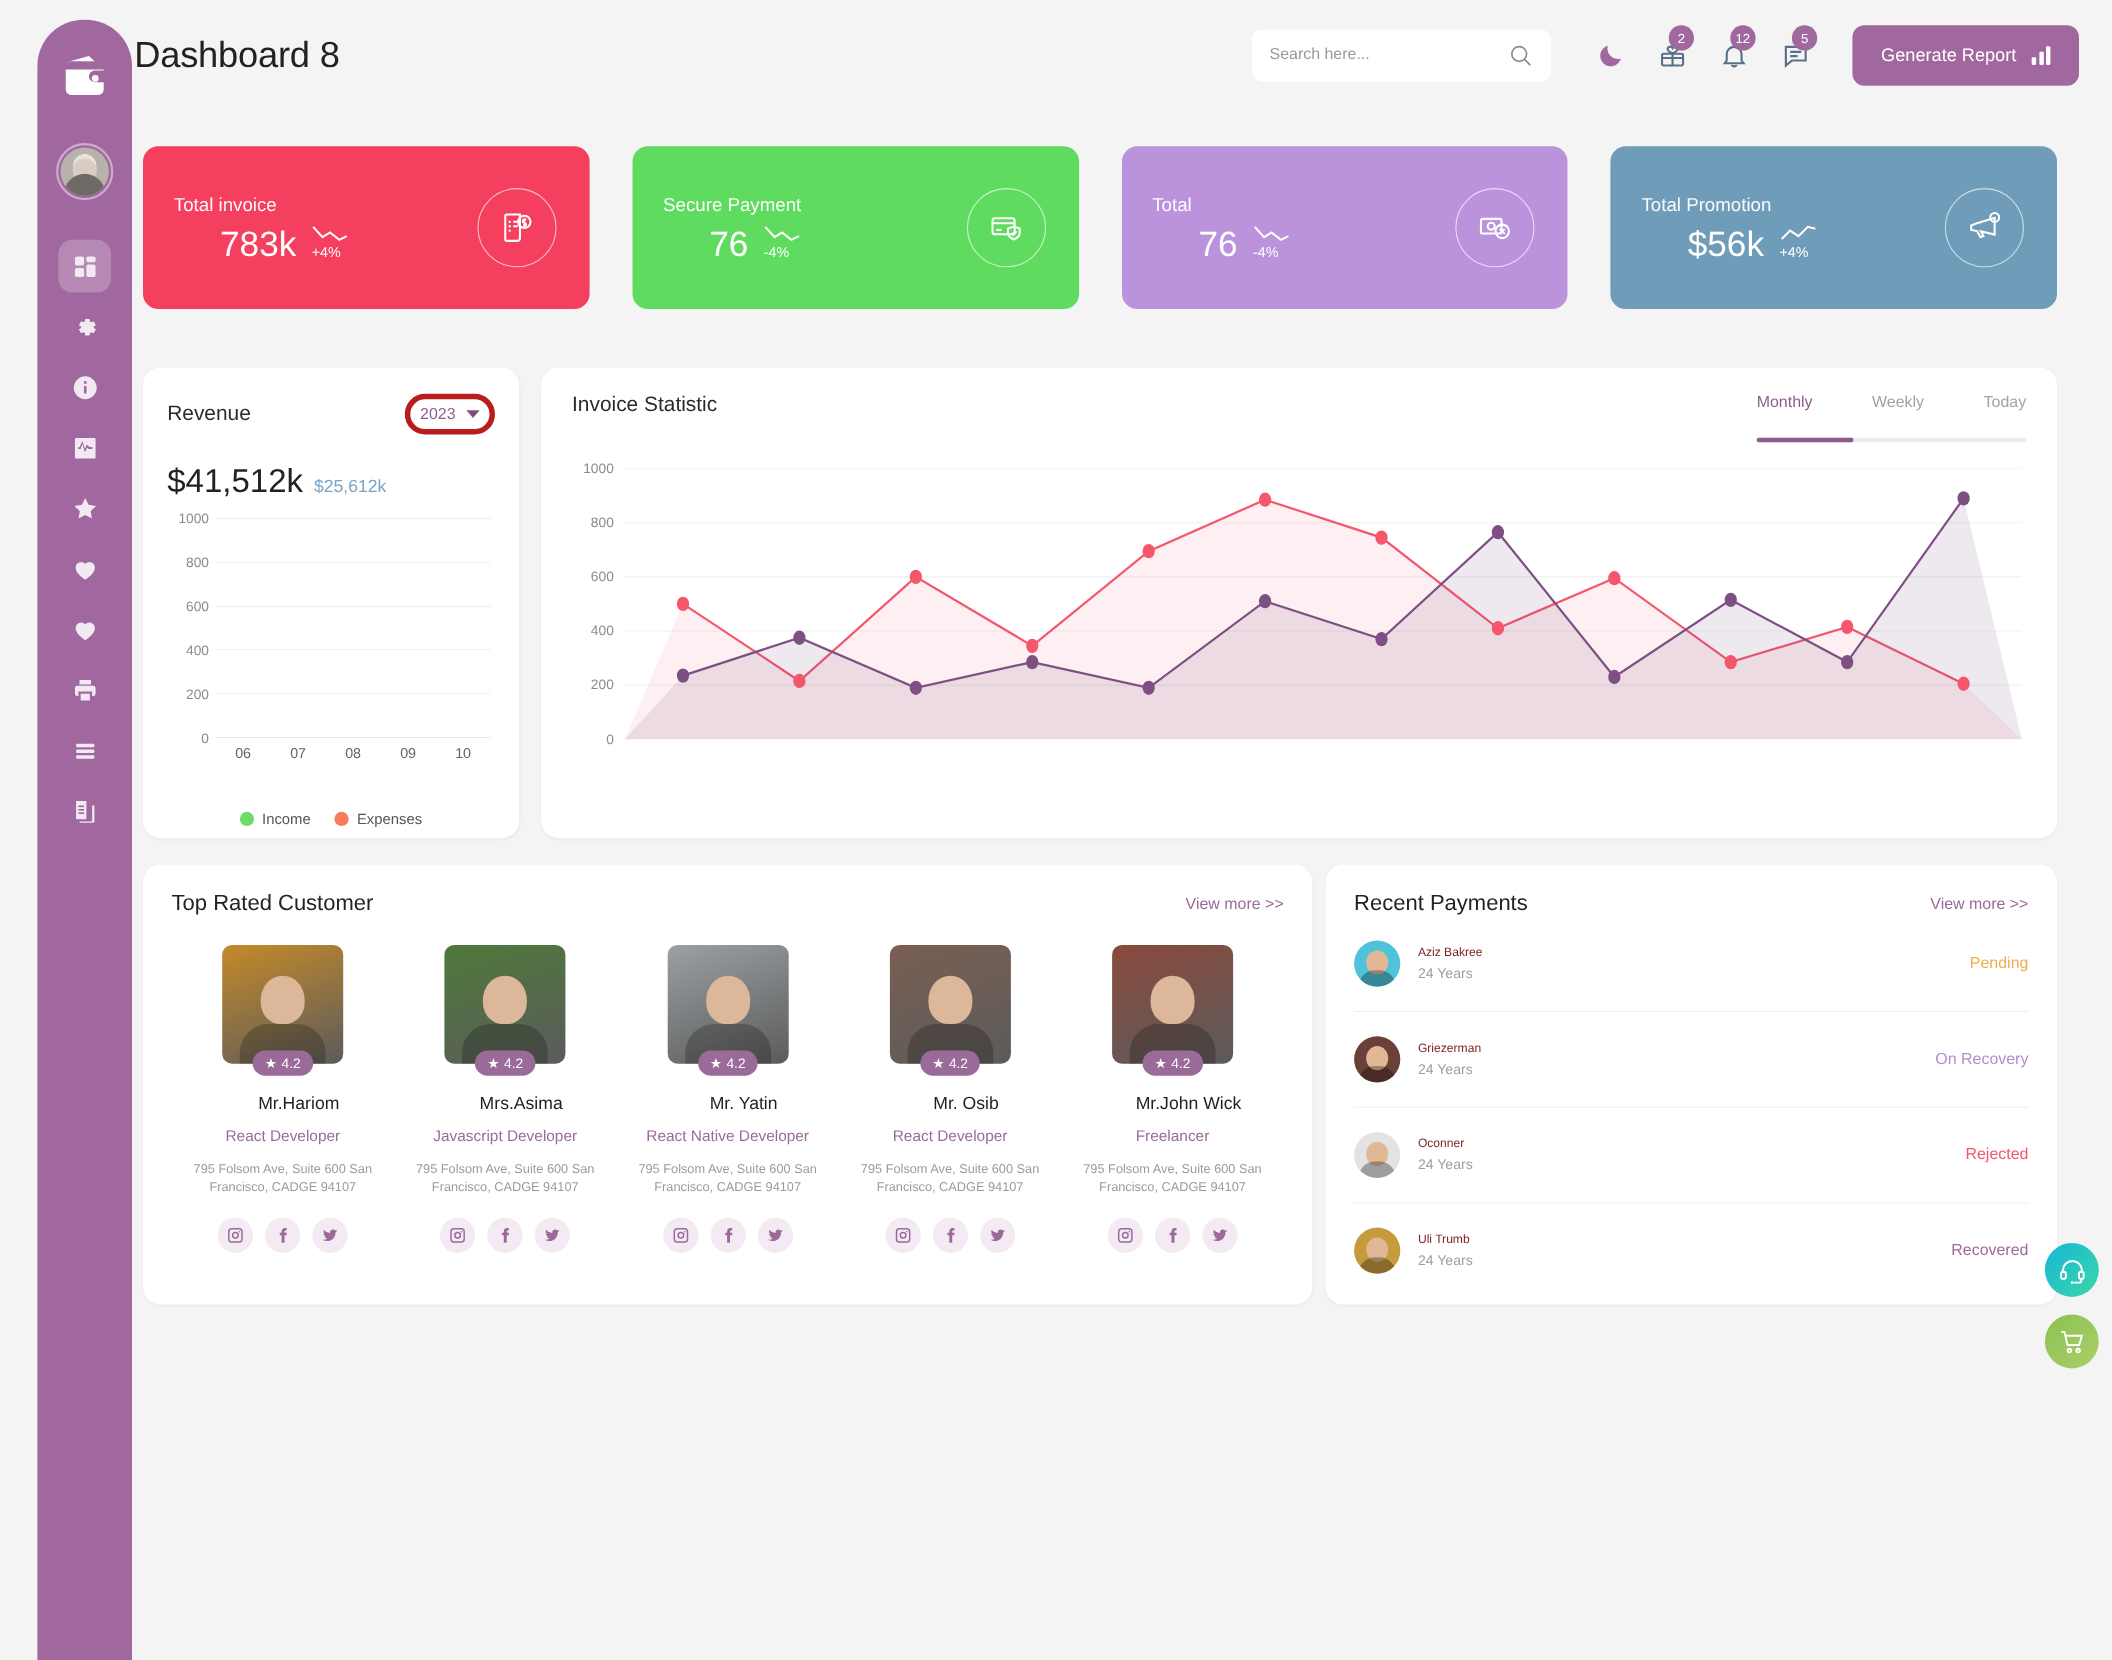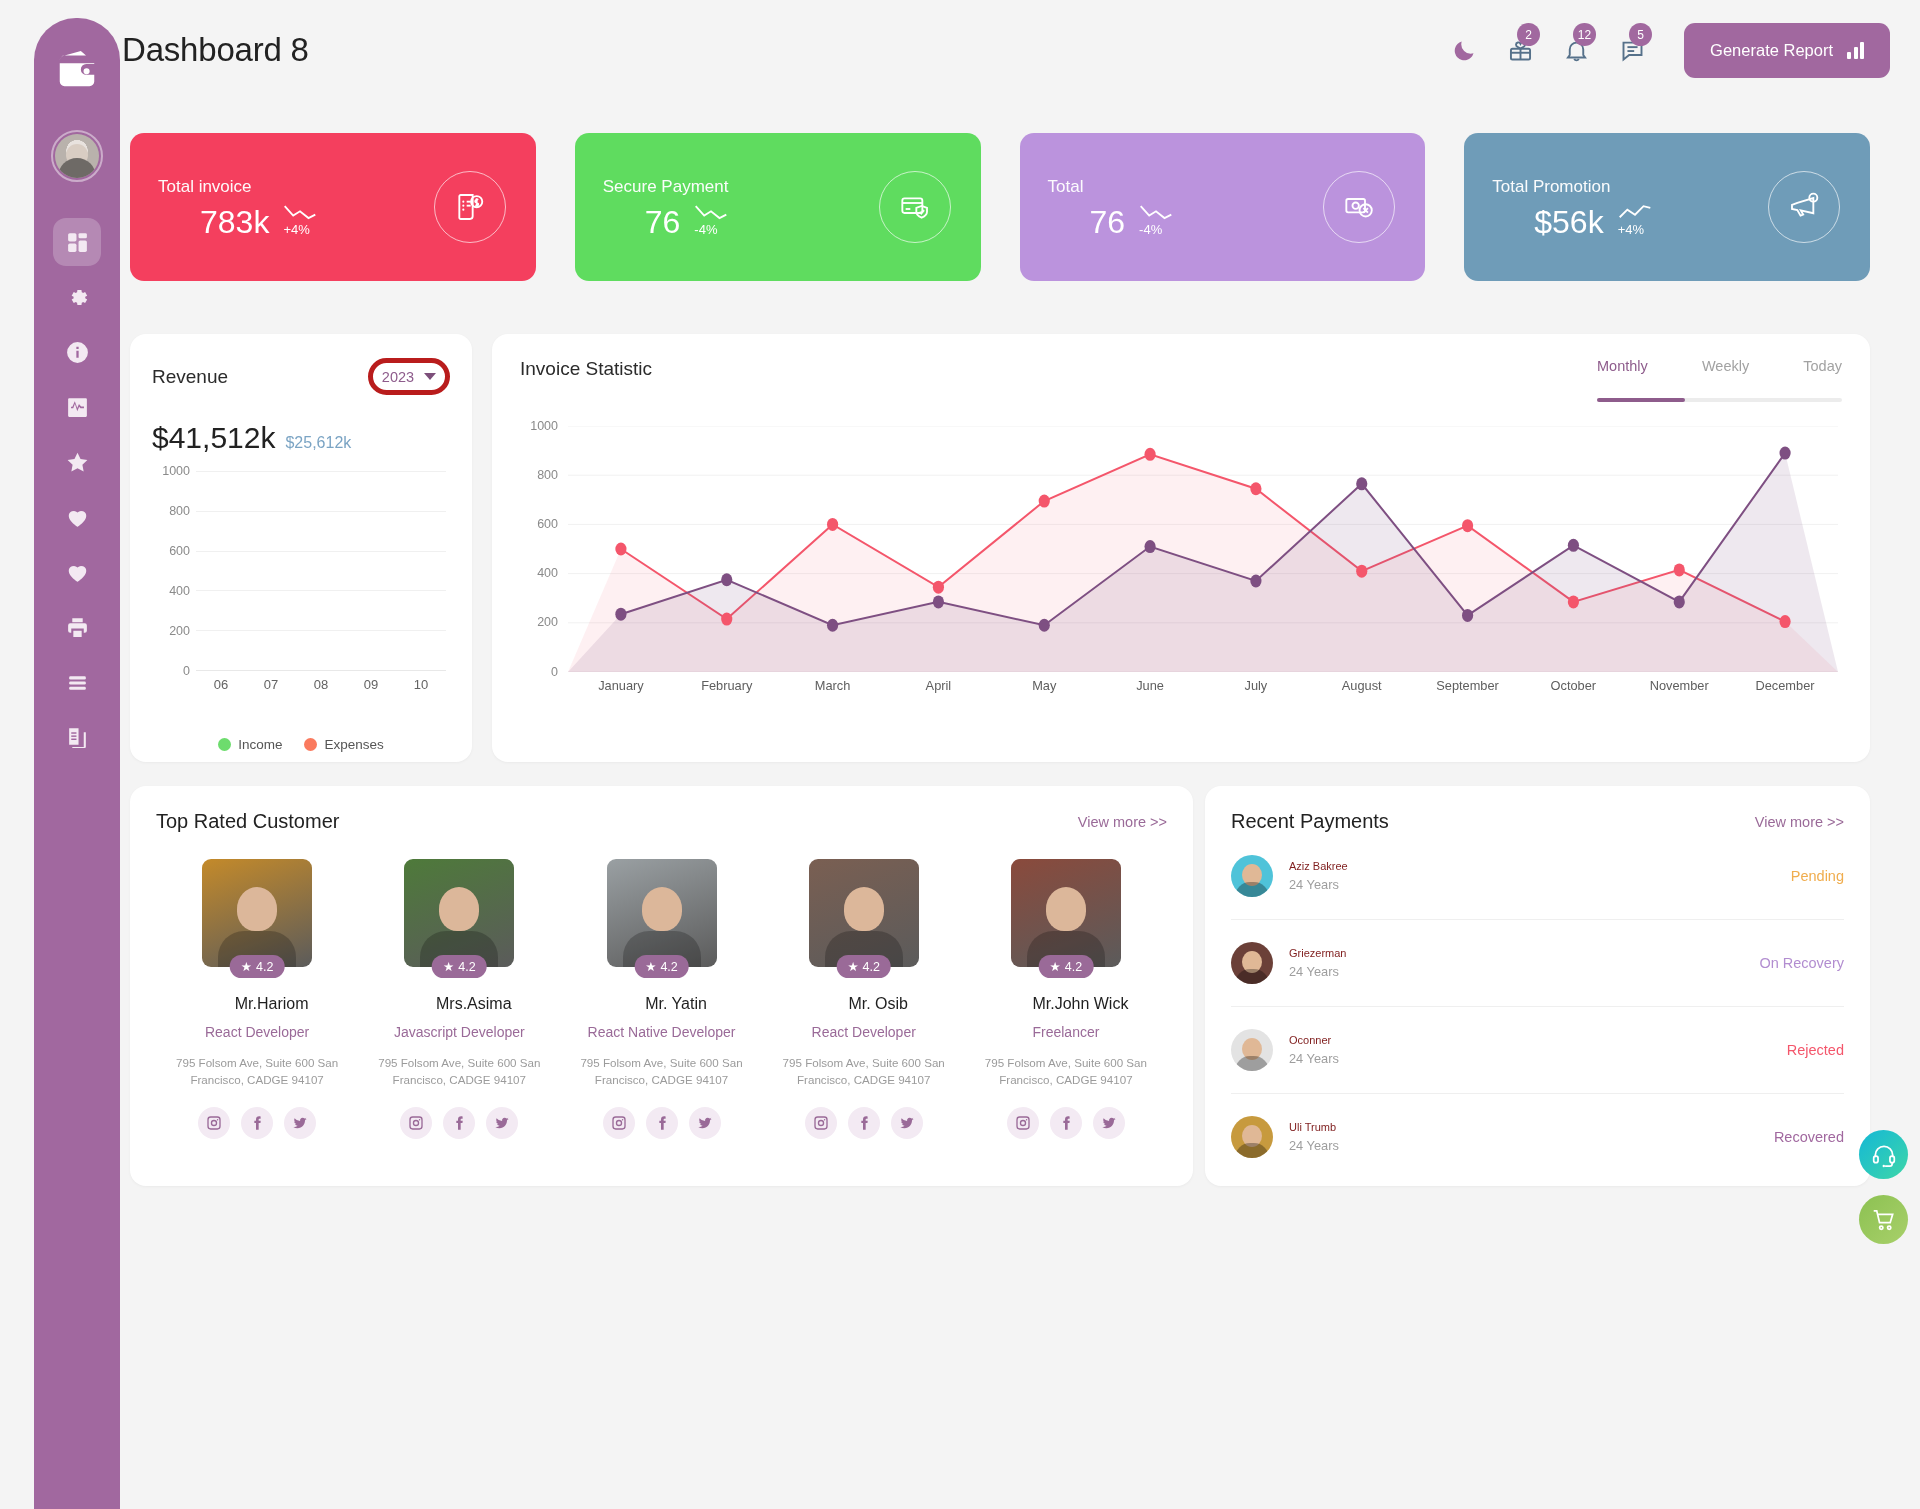--- a/index.html
+++ b/index.html
@@ -300,20 +300,27 @@
     </svg>
   </div>
 </div>
 
 <div class="page">
 
   <div class="header">
     <div class="page-title">Dashboard 8</div>
 
     <div class="header-right">
+      <div class="searchbox">
+        <input placeholder="Search here..." style="">
+        <svg class="search-ico" viewBox="0 0 24 24">
+          <circle cx="10.5" cy="10.5" r="7"></circle>
+            <line x1="15.6" y1="15.6" x2="21" y2="21"></line>
+        </svg>
+      </div>
 
       <div class="hicon">
         <svg viewBox="0 0 24 24">
           <path fill="#a1689f" d="M20 14.5A8.5 8.5 0 0 1 9.5 4 8.5 8.5 0 1 0 20 14.5z"></path>
         </svg>
       </div>
 
       <div class="hicon">
         <svg viewBox="0 0 24 24" fill="none" stroke="#56718a" stroke-width="1.7">
           <rect x="3.5" y="10.5" width="17" height="9.5" rx="1.4"></rect>
@@ -571,34 +578,20 @@
             <ellipse cx="375" cy="199.26" rx="4.4" ry="6.5" fill="#7e4f82"></ellipse>
             <ellipse cx="458.3333333333333" cy="120.53999999999999" rx="4.4" ry="6.5" fill="#7e4f82"></ellipse>
             <ellipse cx="541.6666666666666" cy="154.98000000000002" rx="4.4" ry="6.5" fill="#7e4f82"></ellipse>
             <ellipse cx="624.9999999999999" cy="57.81" rx="4.4" ry="6.5" fill="#7e4f82"></ellipse>
             <ellipse cx="708.3333333333333" cy="189.42" rx="4.4" ry="6.5" fill="#7e4f82"></ellipse>
             <ellipse cx="791.6666666666666" cy="119.31" rx="4.4" ry="6.5" fill="#7e4f82"></ellipse>
             <ellipse cx="874.9999999999999" cy="175.89" rx="4.4" ry="6.5" fill="#7e4f82"></ellipse>
             <ellipse cx="958.3333333333333" cy="27.060000000000002" rx="4.4" ry="6.5" fill="#7e4f82"></ellipse>
           </svg>
       </div>
-      <div class="xax" id="line-xaxis">
-          <span>January</span>
-          <span>February</span>
-          <span>March</span>
-          <span>April</span>
-          <span>May</span>
-          <span>June</span>
-          <span>July</span>
-          <span>August</span>
-          <span>September</span>
-          <span>October</span>
-          <span>November</span>
-          <span>December</span>
-        </div>
     </div>
 
   </div>
 
   <div class="card toprated">
     <div class="tr-head">
       <div class="tr-title">Top Rated Customer</div>
       <div class="viewmore">View more &gt;&gt;</div>
     </div>
     <div class="cust-row" id="cust-row">

